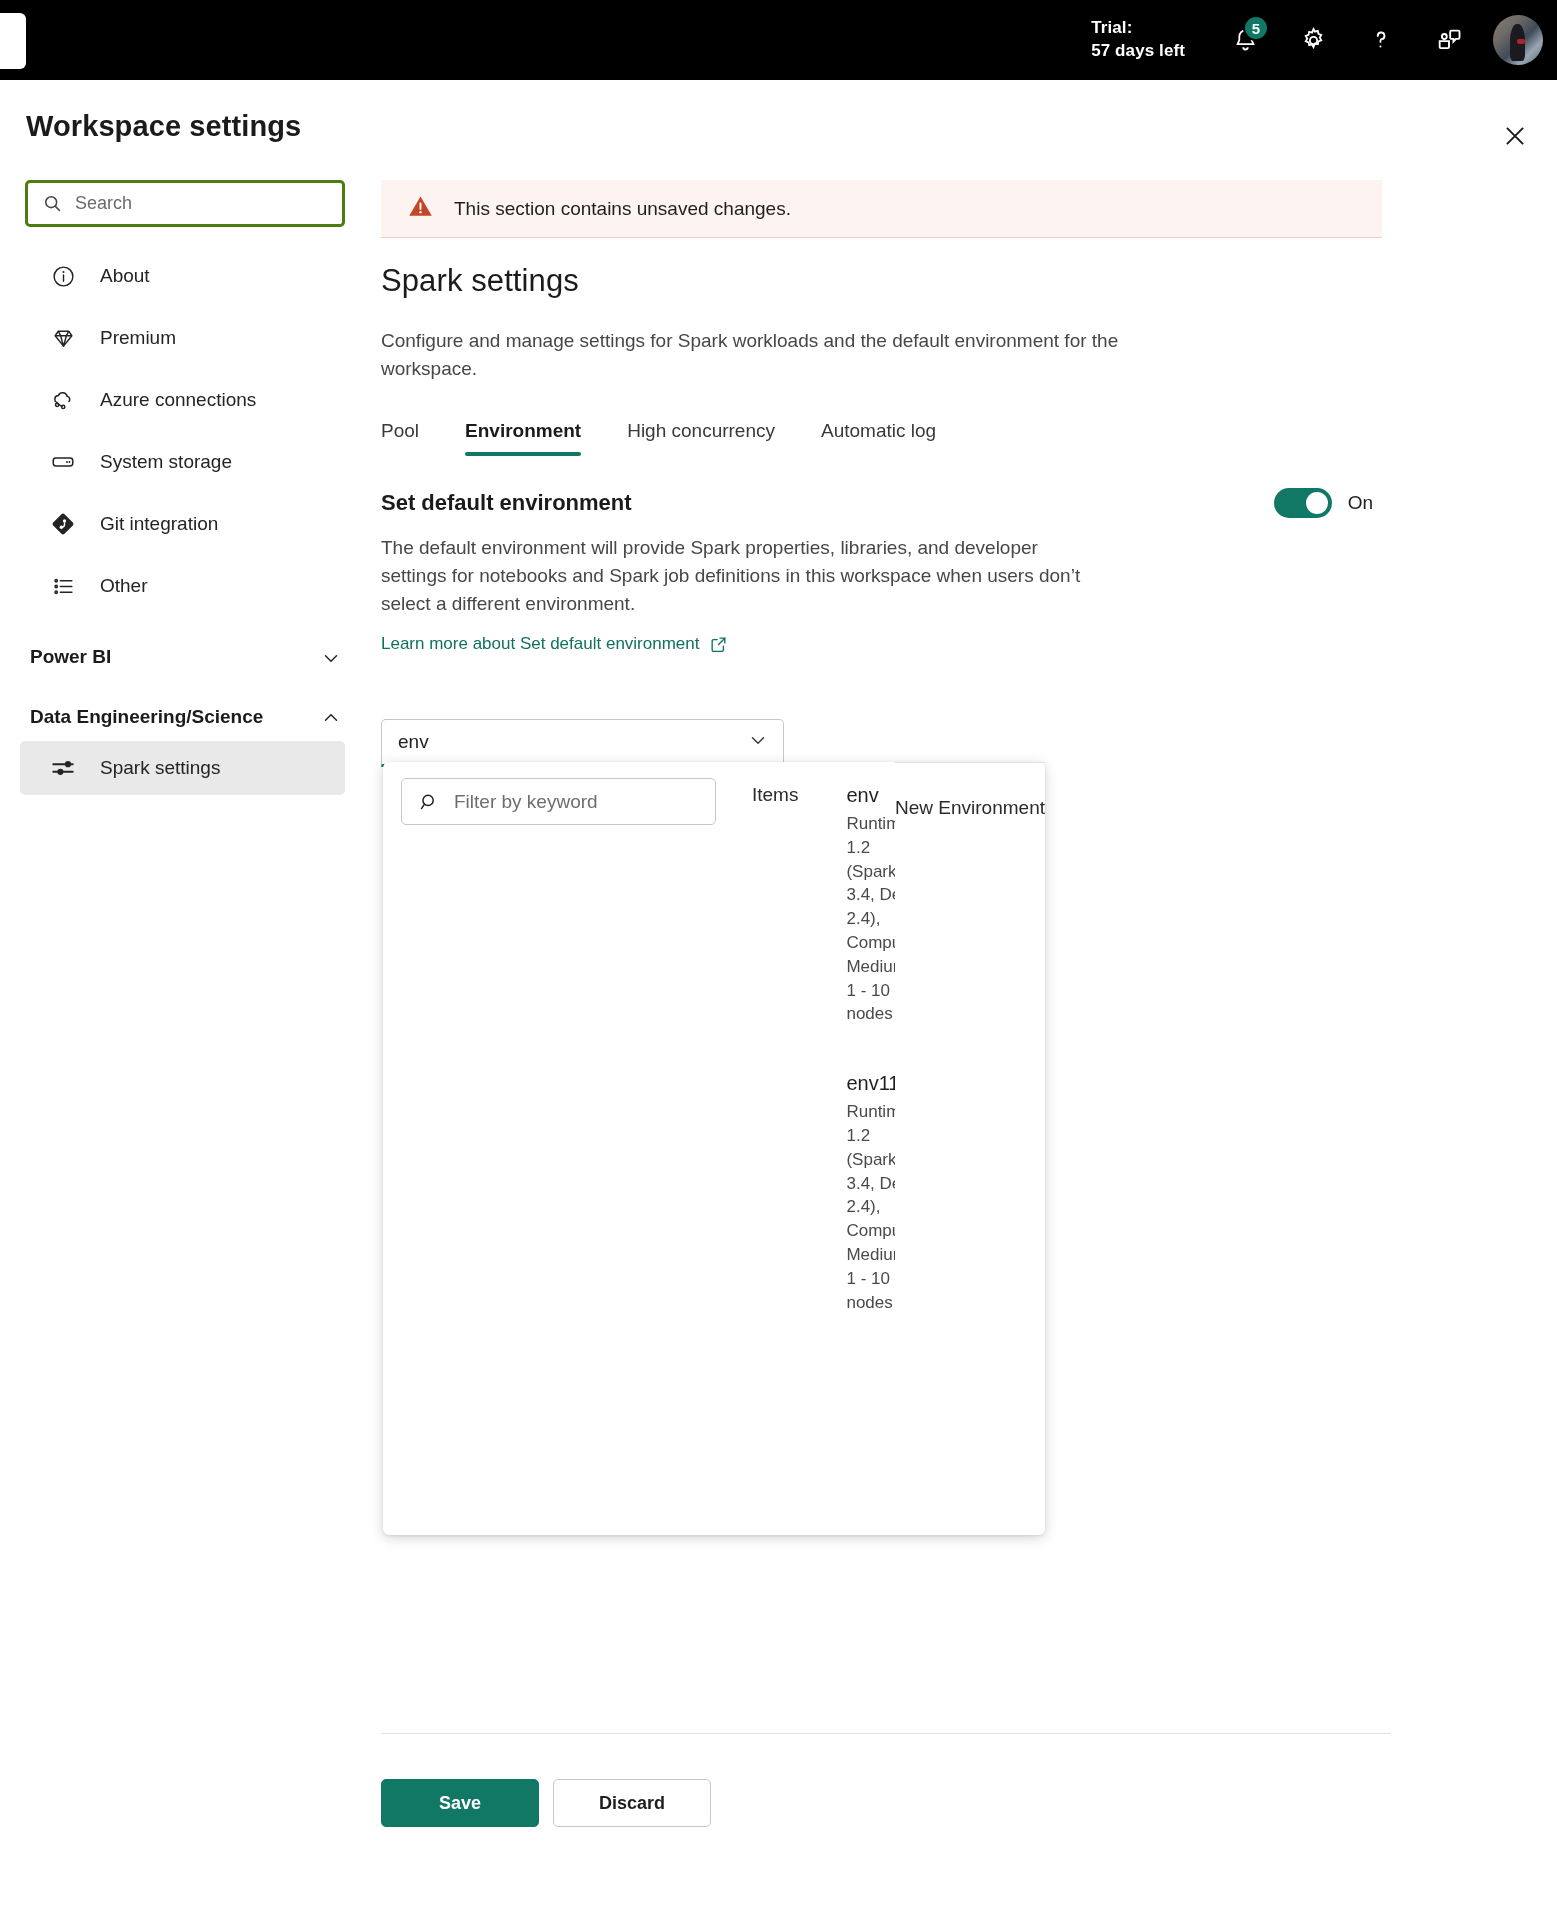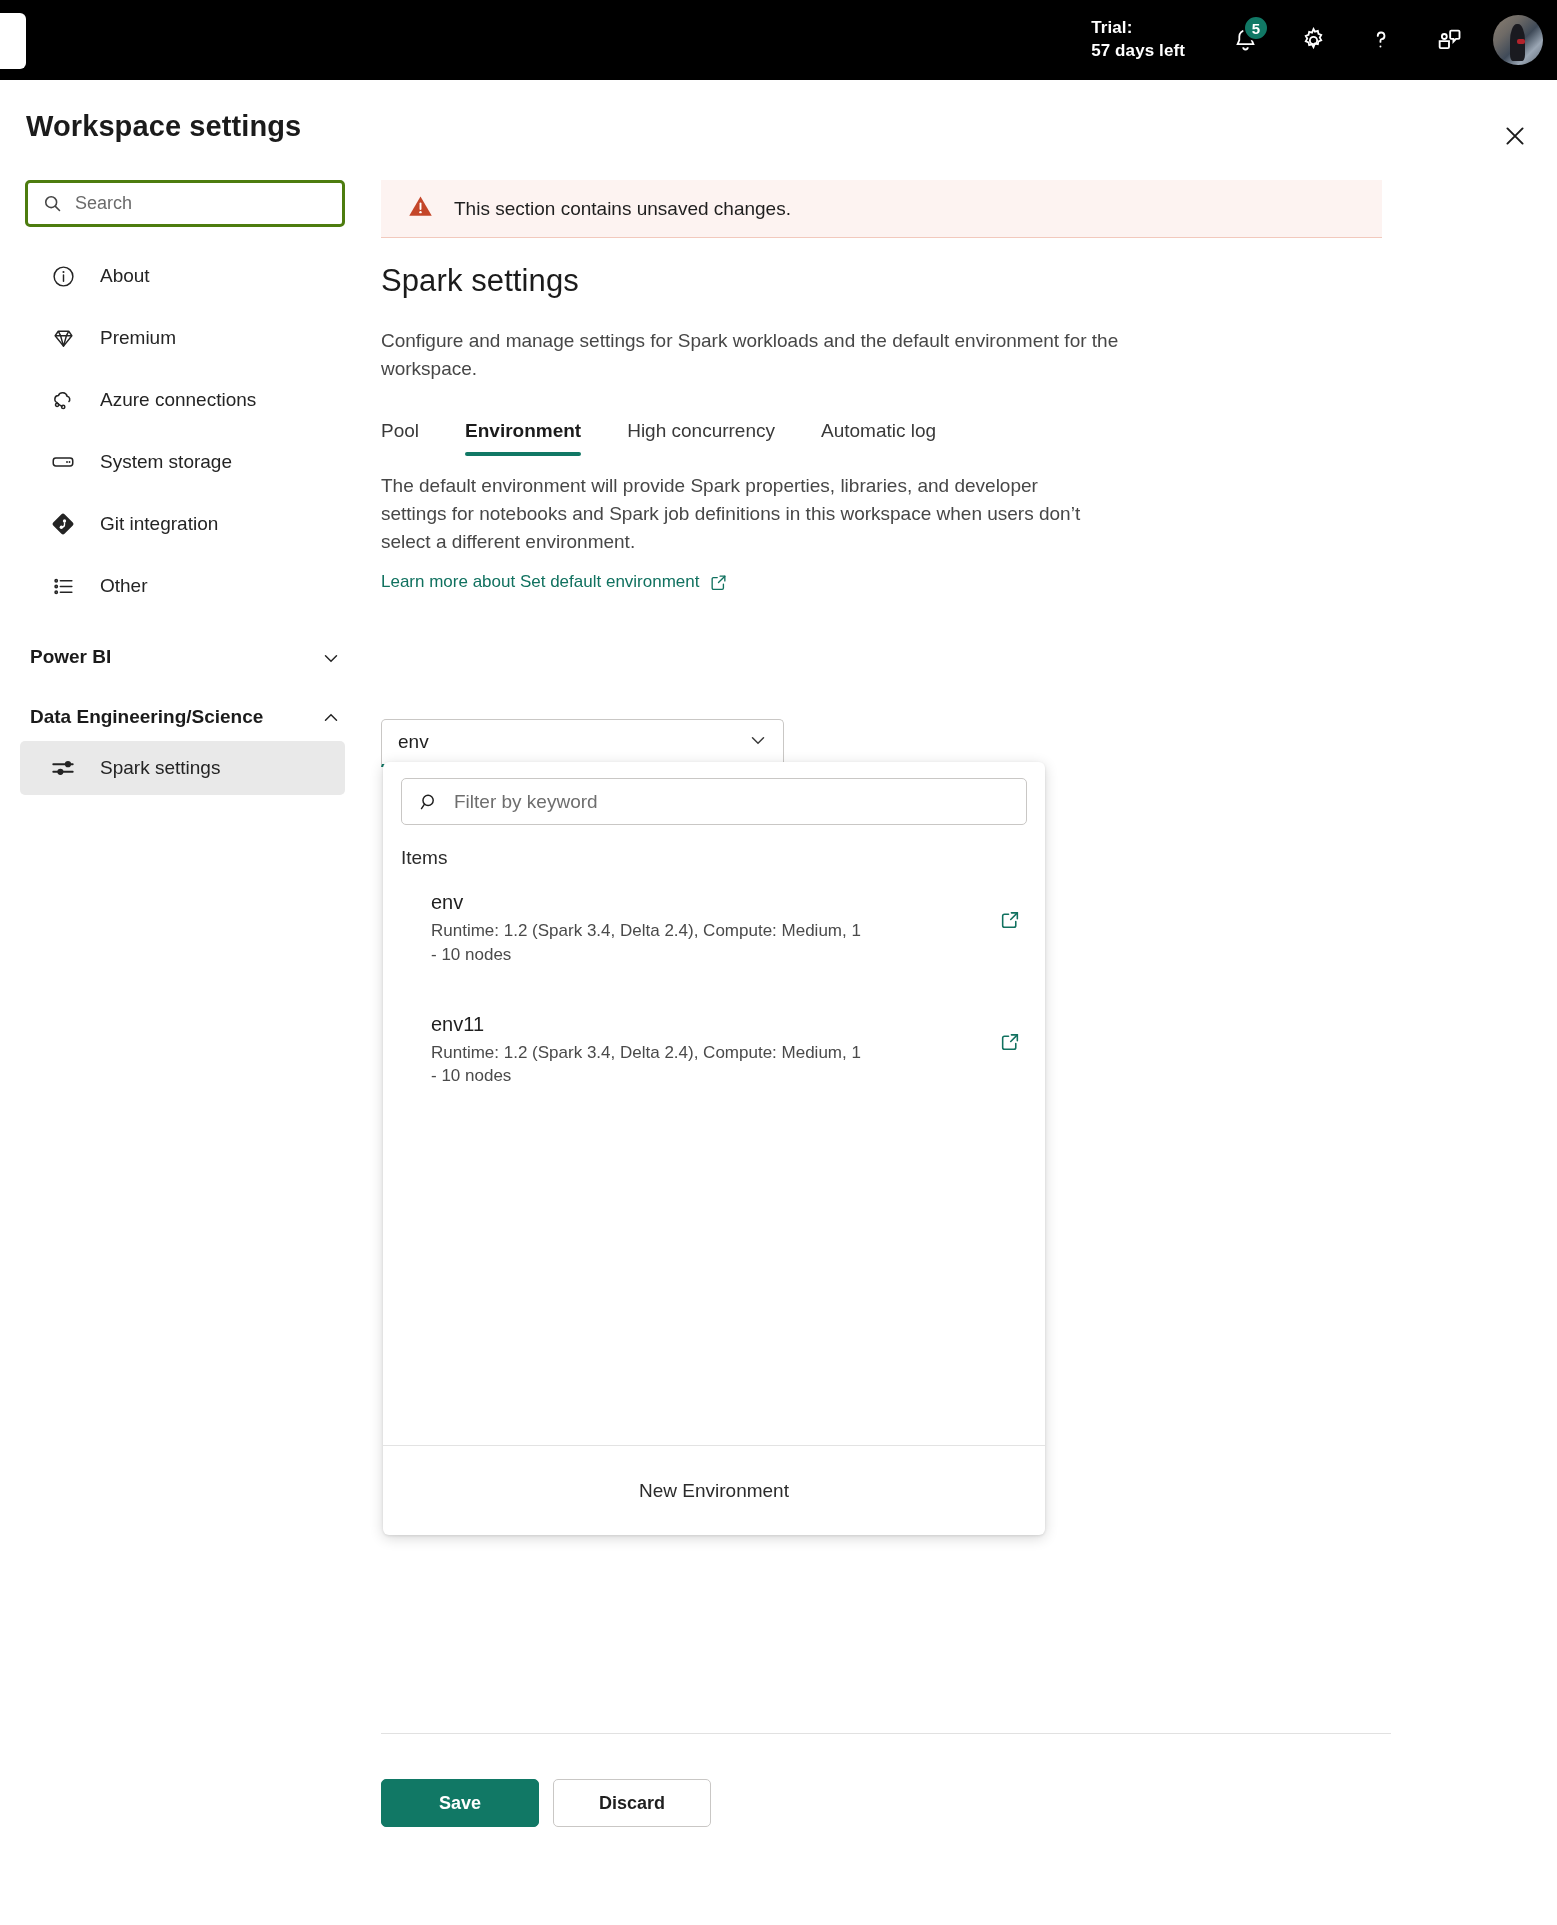--- a/index.html
+++ b/index.html
@@ -151,21 +151,21 @@
     background: #fff; display: flex; align-items: center; padding: 0 14px 0 16px;
     cursor: pointer;
   }
   .combo .val { font-size: 19px; color: #1f1f1f; flex: 1; }
 
   
   .dropdown {
     position: absolute; left: 383px; top: 762px; width: 662px; height: 773px;
     background: #ffffff; border-radius: 6px;
     box-shadow: 0 3px 14px rgba(0,0,0,.16), 0 1px 3px rgba(0,0,0,.10);
-    display: flex; flex-direction: column;
+    display: flex; flex-direction: row;
   }
   .dd-filter {
     margin: 16px 18px 0 18px; height: 47px; border: 1px solid #c9c7c5; border-radius: 5px;
     display: flex; align-items: center; padding: 0 16px;
   }
   .dd-filter .ico { margin-right: 14px; display:flex; color:#1f1f1f; }
   .dd-filter input {
     border:none; outline:none; font-size: 19px; flex:1; color:#1f1f1f;
     font-family:"Liberation Sans", sans-serif; background:transparent;
   }
@@ -385,20 +385,29 @@
     <div class="section-title">Spark settings</div>
     <div class="section-desc">Configure and manage settings for Spark workloads and the default environment for the workspace.</div>
 
     <div class="tabs">
       <div class="tab">Pool</div>
       <div class="tab active">Environment</div>
       <div class="tab">High concurrency</div>
       <div class="tab">Automatic log</div>
     </div>
 
+    <div class="toggle-row">
+      <div class="toggle-label">Set default environment</div>
+      <div class="toggle-wrap">
+        <div class="switch">
+            <div class="knob"></div>
+          </div>
+        <span class="toggle-state">On</span>
+      </div>
+    </div>
 
     <div class="body-text">The default environment will provide Spark properties, libraries, and developer settings for notebooks and Spark job definitions in this workspace when users don’t select a different environment.</div>
 
     <div class="learn-link">
       <span>Learn more about Set default environment</span>
       <span class="ico">
         <svg width="19" height="19" viewBox="0 0 24 24" fill="none" stroke="#10715f" stroke-width="1.7" stroke-linecap="round" stroke-linejoin="round">
           <path d="M14 4h6v6"></path>
             <path d="M20 4l-8 8"></path>
           <path d="M18.2 14.2V19a1.6 1.6 0 0 1-1.6 1.6H5.6A1.6 1.6 0 0 1 4 19V7.4a1.6 1.6 0 0 1 1.6-1.6h4.8"></path>

